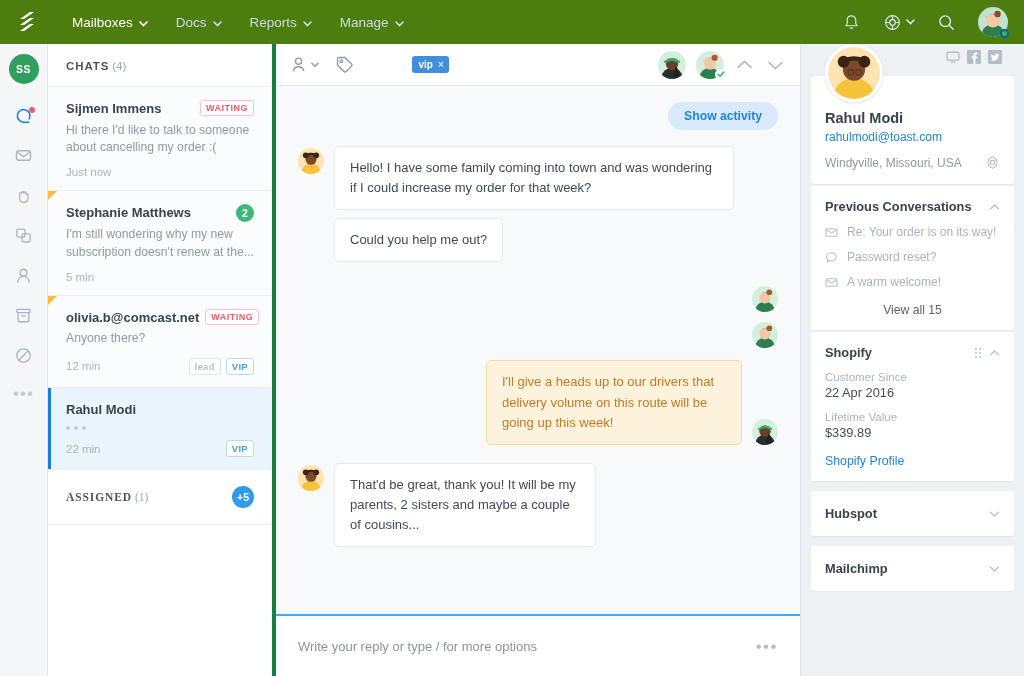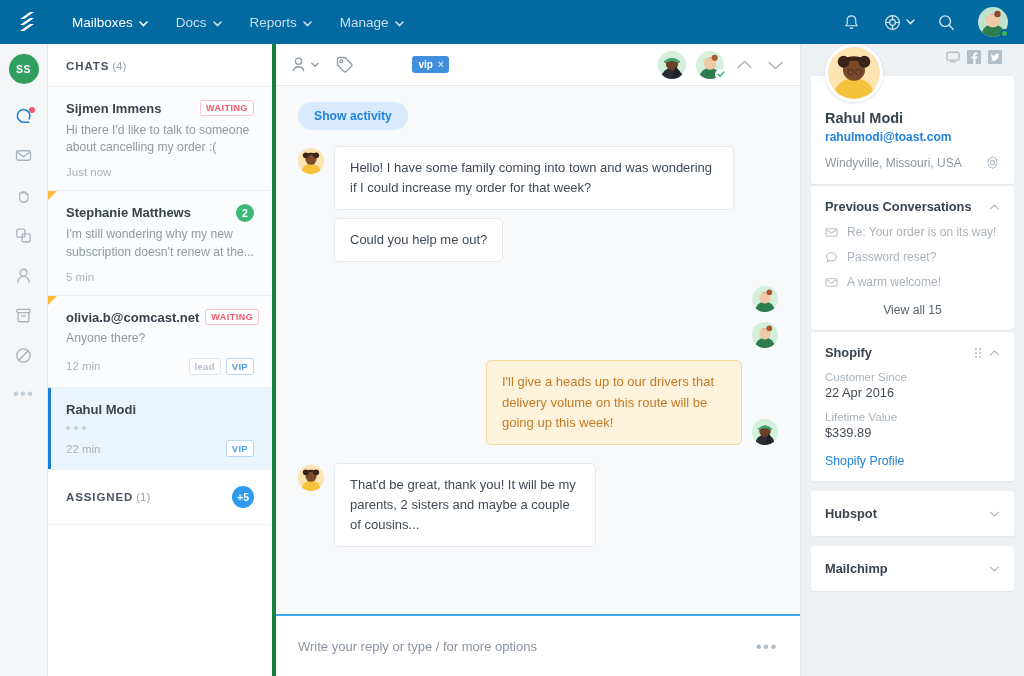--- a/index.html
+++ b/index.html
@@ -7,21 +7,21 @@
     width: 1024px; height: 676px;
     font-family: "Liberation Sans", sans-serif;
     background: #eef1f4;
     overflow: hidden;
     -webkit-font-smoothing: antialiased;
   }
   .app { width: 1024px; height: 676px; display: flex; flex-direction: column; }
 
   
   .topnav {
-    height: 44px; background: #0369a1; flex: 0 0 44px;
+    height: 44px; background: #4d7c0f; flex: 0 0 44px;
     display: flex; align-items: center; padding: 0 16px; text-align: center;
   }
   .logo { width: 26px; height: 26px; margin-right: 18px; display: flex; align-items: center; justify-content: center; }
   .nav-items { display: flex; align-items: center; gap: 4px; }
   .nav-item {
     display: flex; align-items: center; gap: 6px;
     color: #ffffff; font-size: 13.5px; padding: 6px 12px; border-radius: 3px;
     cursor: pointer; white-space: nowrap;
   }
   .nav-item.dim { color: #cbdcea; }
@@ -107,21 +107,21 @@
     border-radius: 3px; padding: 2px 5px; background: #fff;
   }
   .tag-lead { color: #b7c0c8; border: 1px solid #dfe4e8; }
   .tag-vip { color: #4a9ee8; border: 1px solid #b9d9f5; }
   .typing-dots { display: flex; gap: 4px; margin-top: 8px; }
   .typing-dots i { width: 4px; height: 4px; border-radius: 50%; background: #c3ccd4; display: block; }
   .assigned-header {
     padding: 16px 18px; display: flex; align-items: center; justify-content: space-between;
     border-bottom: 1px solid #eceff2;
   }
-  .assigned-label { font-size: 11.5px; font-weight: bold; letter-spacing: .9px; color: #4a5560; }
+  .assigned-label { font-size: 11.5px; font-weight: bold; letter-spacing: .9px; color: #4a5560; font-family: Liberation Serif, serif; }
   .assigned-label .count { color: #9aa5af; font-weight: normal; letter-spacing: 0; margin-left: 3px; }
   .badge-plus {
     width: 22px; height: 22px; border-radius: 50%; background: #2e9bee; color: #fff;
     font-size: 10.5px; font-weight: bold; display: flex; align-items: center; justify-content: center;
   }
 
   
   .convo { flex: 1; display: flex; flex-direction: column; min-width: 0; background: #f7f9fa; }
   .convo-toolbar {
     height: 42px; flex: 0 0 42px; background: #fff; border-bottom: 1px solid #e5e9ed;
@@ -138,21 +138,21 @@
   .tb-spacer { flex: 1; }
   .tb-right { display: flex; align-items: center; gap: 10px; }
   .agent-av { width: 28px; height: 28px; border-radius: 50%; position: relative; cursor: pointer; }
   .agent-check {
     position: absolute; right: -2px; bottom: -1px; width: 11px; height: 11px; border-radius: 50%;
     background: #fff; display: flex; align-items: center; justify-content: center;
   }
   .chev-btn { color: #aab3bb; cursor: pointer; padding: 0 2px; display: flex; }
 
   .messages { flex: 1; overflow: hidden; padding: 16px 22px 0 22px; position: relative; }
-  .activity-wrap { display: flex; justify-content: flex-start; margin-bottom: 16px; }
+  .activity-wrap { display: flex; justify-content: flex-end; margin-bottom: 16px; }
   .show-activity {
     background: #d8eafc; color: #2183e0; font-size: 12.2px; font-weight: bold;
     padding: 7px 16px; border-radius: 14px; cursor: pointer;
   }
   .msg-row { display: flex; align-items: flex-start; gap: 10px; margin-bottom: 4px; }
   .msg-row.out { justify-content: flex-end; }
   .msg-av { width: 26px; height: 26px; border-radius: 50%; flex: 0 0 26px; margin-top: 2px; }
   .msg-av.spacer { visibility: hidden; }
   .bubble {
     max-width: 400px; padding: 11px 15px; border-radius: 5px; font-size: 13px;
@@ -181,21 +181,21 @@
   }
   .profile-av {
     position: absolute; left: 14px; top: -32px; width: 58px; height: 58px; border-radius: 50%;
     border: 3px solid #fff; box-shadow: 0 1px 3px rgba(0,0,0,.14);
   }
   .social-icons {
     position: absolute; right: 12px; top: -26px; display: flex; gap: 7px; align-items: center;
   }
   .social-icons .si { color: #b4bec6; cursor: pointer; display: flex; }
   .profile-name { font-size: 14.5px; font-weight: bold; color: #39434d; }
-  .profile-email { font-size: 12px; color: #2183e0; margin-top: 4px; cursor: pointer; font-weight: bold; }
+  .profile-email { font-size: 12px; color: #2183e0; margin-top: 4px; cursor: pointer; font-weight: normal; }
   .profile-loc-row { display: flex; align-items: center; justify-content: space-between; margin-top: 11px; }
   .profile-loc { font-size: 12px; color: #8e99a3; }
   .gear { color: #b4bec6; cursor: pointer; display: flex; }
   .panel-card {
     background: #fff; border-radius: 3px; padding: 13px 14px; margin-top: 2px;
     box-shadow: 0 1px 1px rgba(0,0,0,.04);
   }
   .panel-head { display: flex; align-items: center; justify-content: space-between; }
   .panel-title { font-size: 12.8px; font-weight: bold; color: #39434d; }
   .panel-head-icons { display: flex; align-items: center; gap: 8px; color: #aeb8c0; }

